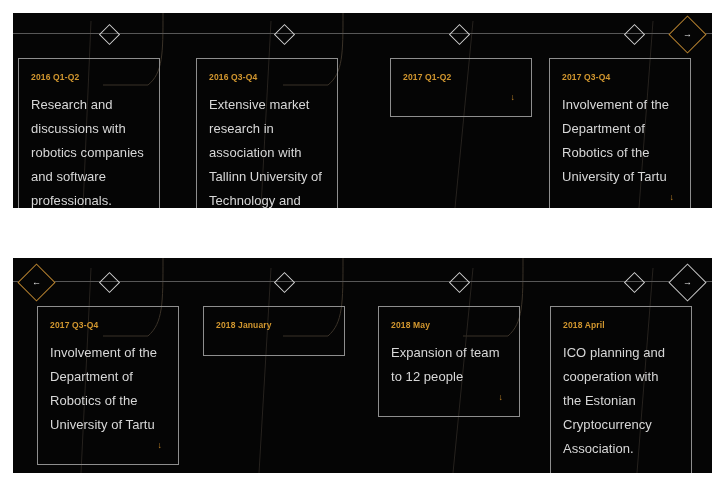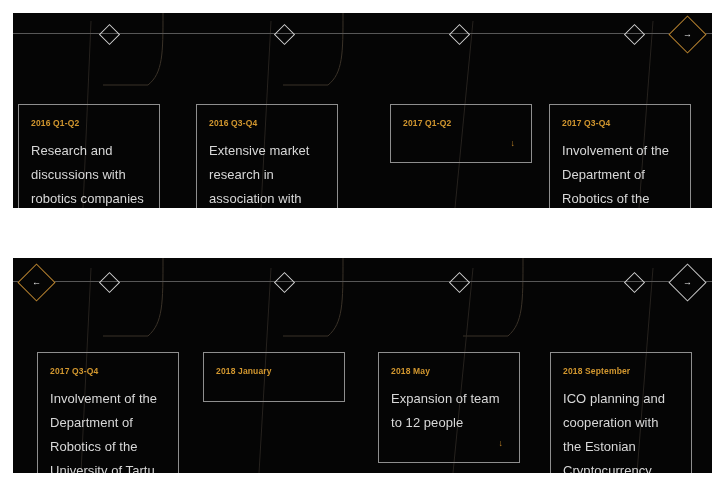--- a/index.html
+++ b/index.html
@@ -89,21 +89,20 @@
   }
 
   
   .card {
     position: absolute;
     width: 142px;
     border: 1px solid #8e8e8e;
     background: transparent;
     box-sizing: border-box;
     padding: 13px 12px 14px 12px;
-    margin-top: 46px;
   }
   .panel-top .card    { top: 45px; }
   .panel-bottom .card { top: 48px; }
 
   .card-title {
     color: #d2972f;
     font-size: 8.5px;
     font-weight: bold;
     letter-spacing: 0.15px;
     margin: 0 0 11px 0;
@@ -225,20 +224,20 @@
       <span class="card-arrow hidden"></span>
     </article>
 
     <article class="card" style="left:365px">
       <h3 class="card-title">2018 May</h3>
       <p class="card-body">Expansion of team to 12 people</p>
       <span class="card-arrow">↓</span>
     </article>
 
     <article class="card" style="left:537px">
-      <h3 class="card-title">2018 September</h3>
+      <h3 class="card-title">2018 April</h3>
       <p class="card-body">ICO planning and cooperation with the Estonian Cryptocurrency Association.</p>
       <span class="card-arrow hidden"></span>
     </article>
 
   </section>
 
 </div>
 
 </body></html>

